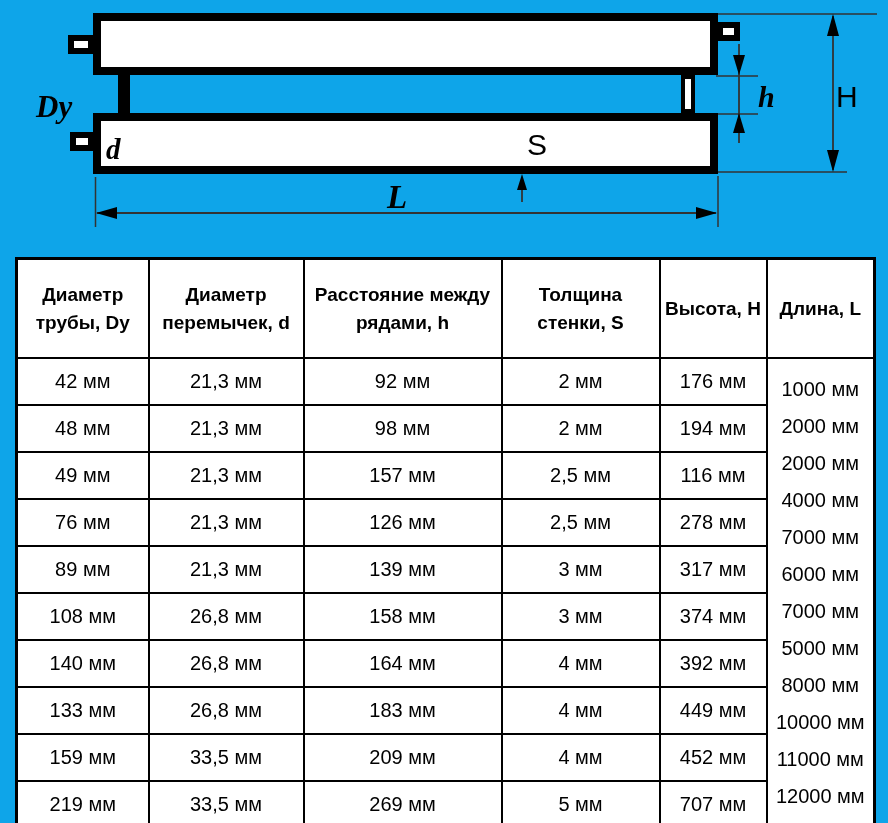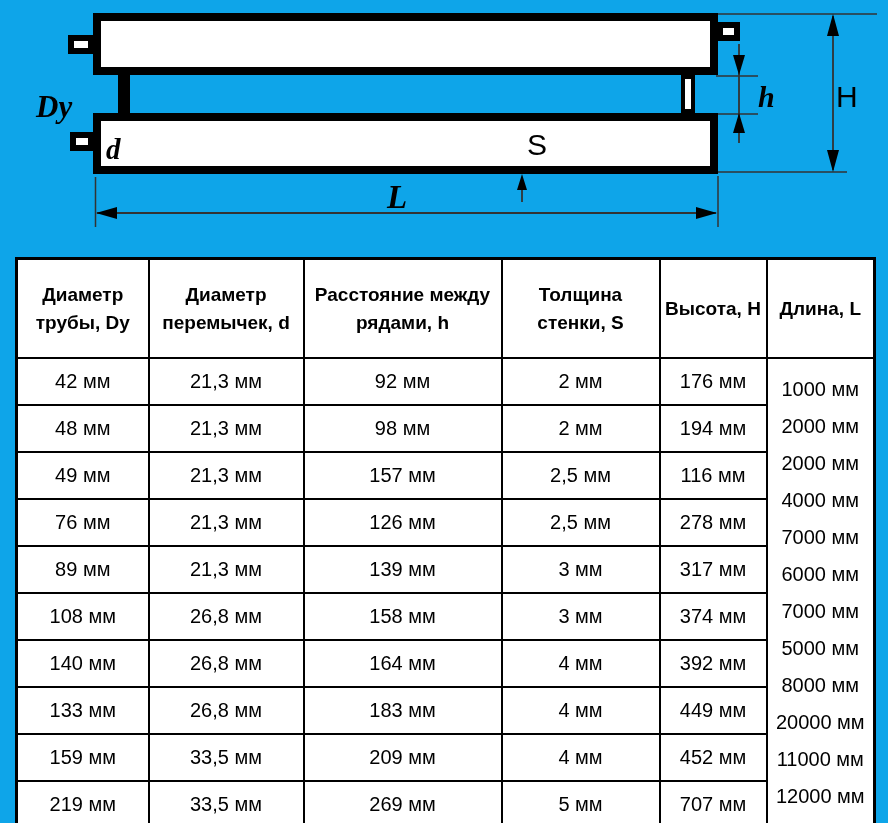--- a/index.html
+++ b/index.html
@@ -108,21 +108,21 @@
           <div class="len-wrap">
             <div class="len-line">1000 мм</div>
             <div class="len-line">2000 мм</div>
             <div class="len-line">2000 мм</div>
             <div class="len-line">4000 мм</div>
             <div class="len-line">7000 мм</div>
             <div class="len-line">6000 мм</div>
             <div class="len-line">7000 мм</div>
             <div class="len-line">5000 мм</div>
             <div class="len-line">8000 мм</div>
-            <div class="len-line">20000 мм</div>
+            <div class="len-line">10000 мм</div>
             <div class="len-line">11000 мм</div>
             <div class="len-line">12000 мм</div>
           </div>
         </td>
       </tr>
       <tr>
         <td>48 мм</td>
         <td>21,3 мм</td>
         <td>98 мм</td>
         <td>2 мм</td>

